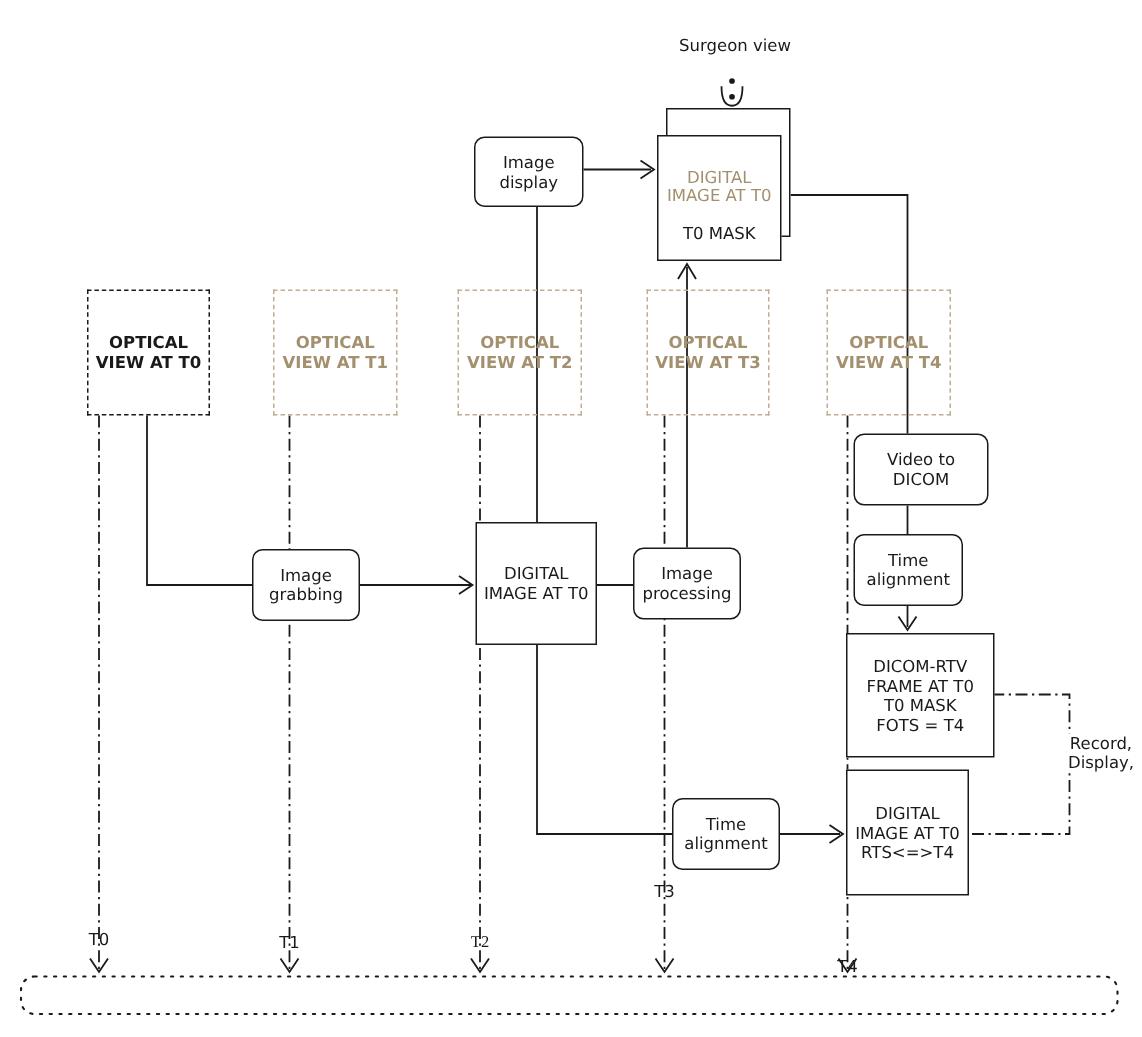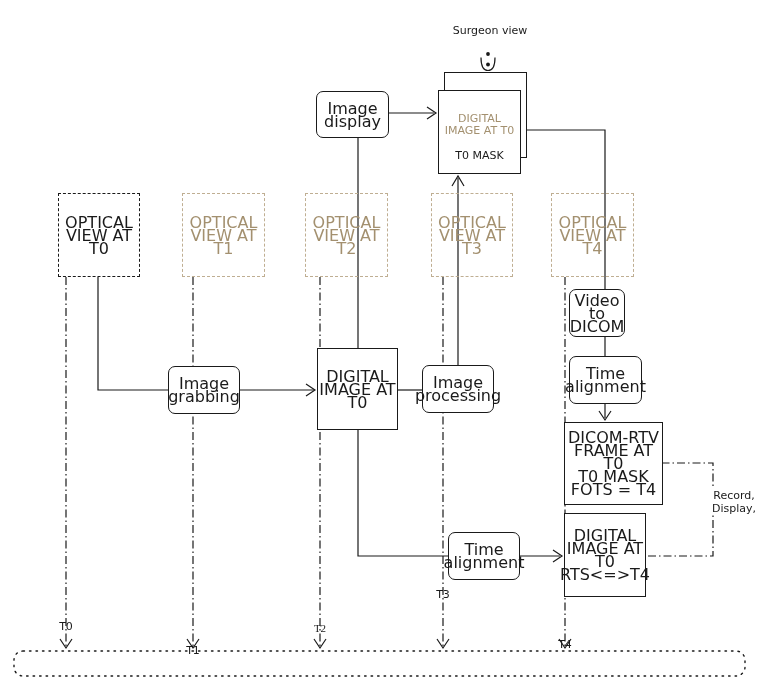--- a/index.html
+++ b/index.html
@@ -6,25 +6,25 @@
   .canvas {
     position:relative; width:761px; height:691px; background:#ffffff;
     font-family:"DejaVu Sans","Liberation Sans",sans-serif;
     color:#1a1a1a; overflow:hidden;
   }
   svg.wires { position:absolute; left:0; top:0; width:761px; height:691px; }
   .box {
     position:absolute; box-sizing:border-box;
     display:flex; align-items:center; justify-content:center;
     text-align:center; white-space:pre-line;
-    font-size:16px; line-height:13px; background:#ffffff;
+    font-size:11px; line-height:13px; background:#ffffff;
   }
   .sq { border:1.5px solid #1a1a1a; }
   .rd { border:1.5px solid #1a1a1a; border-radius:7px; }
-  .opt { border:1.4px dashed #1a1a1a; background:transparent; }
+  .opt { border:1.4px dashed #1a1a1a; background:transparent;font-weight:bold; }
   .opt.faded { border-color:#bfae92; color:#a3906f; }
   .lbl { position:absolute; font-size:11px; line-height:13px; text-align:center; white-space:pre-line; }
   .mask-text { position:absolute; left:438px; top:100px; width:83px; text-align:center;
                font-size:11px; line-height:12.5px; white-space:pre-line; }
   .mask-text .faded { color:#a3906f; }
   .mask-text .mask-line { color:#1a1a1a; }
   .record-lbl { background:#ffffff; }
 </style>
 </head>
 <body>
@@ -116,21 +116,21 @@
   </div>
   <div class="box sq" style="left:317px; top:348px; width:81px; height:82px;">
     <span>DIGITAL
 IMAGE AT T0</span>
   </div>
   <div class="box rd" style="left:422px; top:365px; width:72px; height:48px;">
     <span>Image
 processing</span>
   </div>
 
-  <div class="box rd" style="left:569px; top:289px; width:56px; height:48px;">
+  <div class="box rd" style="left:569px; top:289px; width:90px; height:48px;">
     <span>Video to
 DICOM</span>
   </div>
   <div class="box rd" style="left:569px; top:356px; width:73px; height:48px;">
     <span>Time
 alignment</span>
   </div>
   <div class="box sq" style="left:564px; top:422px; width:99px; height:83px;">
     <span>DICOM-RTV
 FRAME AT T0
@@ -145,19 +145,19 @@
 
   <div class="box rd" style="left:448px; top:532px; width:72px; height:48px;">
     <span>Time
 alignment</span>
   </div>
 
   <div class="lbl record-lbl" style="left:684px; top:489px; width:60px;margin-left:20px;">Record,
 Display,</div>
 
   <div class="lbl" style="left:46px;  top:620px; width:40px;">T0</div>
-  <div class="lbl" style="left:173px; top:644px; width:40px;">T1</div>
+  <div class="lbl" style="left:173px; top:622px; width:40px;">T1</div>
   <div class="lbl" style="left:300px; top:622px; width:40px;font-family:Liberation Serif, serif;">T2</div>
   <div class="lbl" style="left:423px; top:588px; width:40px;">T3</div>
   <div class="lbl" style="left:545px; top:622px; width:40px;margin-top:16px;">T4</div>
 
 
 </div>
 
 </body></html>

